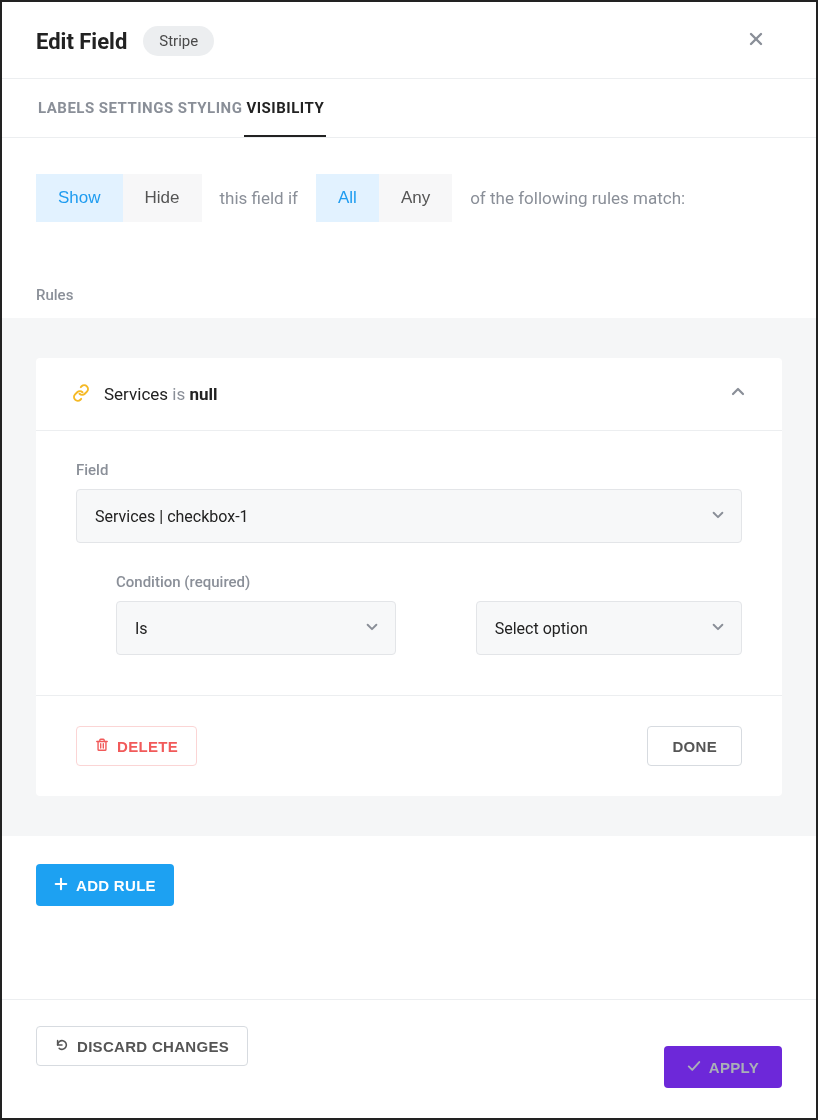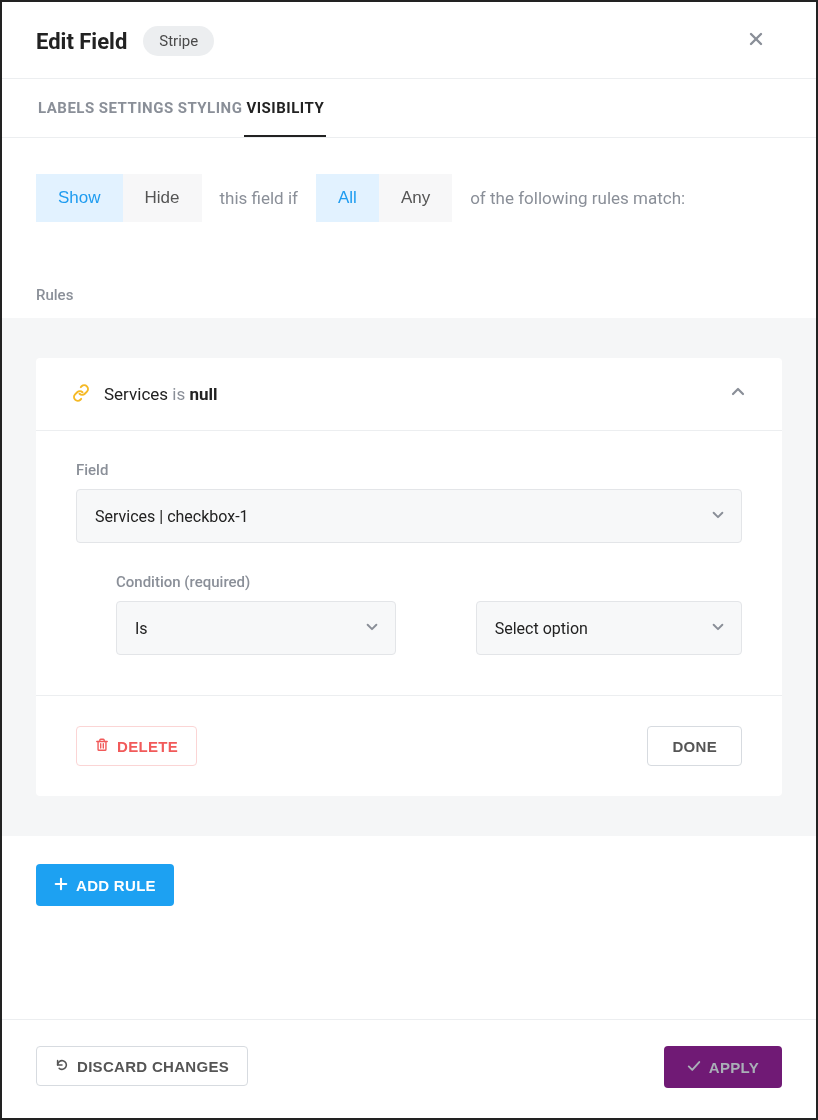--- a/index.html
+++ b/index.html
@@ -231,25 +231,26 @@
   }
   .btn-discard {
     color: #555;
     border-color: #d7dbe0;
     background: #fff;
     height: 40px;
   }
   .btn-discard svg { width: 14px; height: 14px; }
   .btn-apply {
     margin-left: auto;
-    background: #701a75;
+    background: #6d28d9;
     color: #a9afb7;
     height: 42px;
     padding: 0 22px;
     cursor: not-allowed;
+    margin-top: 20px;
   }
   .btn-apply svg { width: 14px; height: 14px; }
 </style>
 </head>
 <body>
 
 <div class="modal">
 
   <div class="modal-header">
     <div class="modal-title">Edit Field</div>

